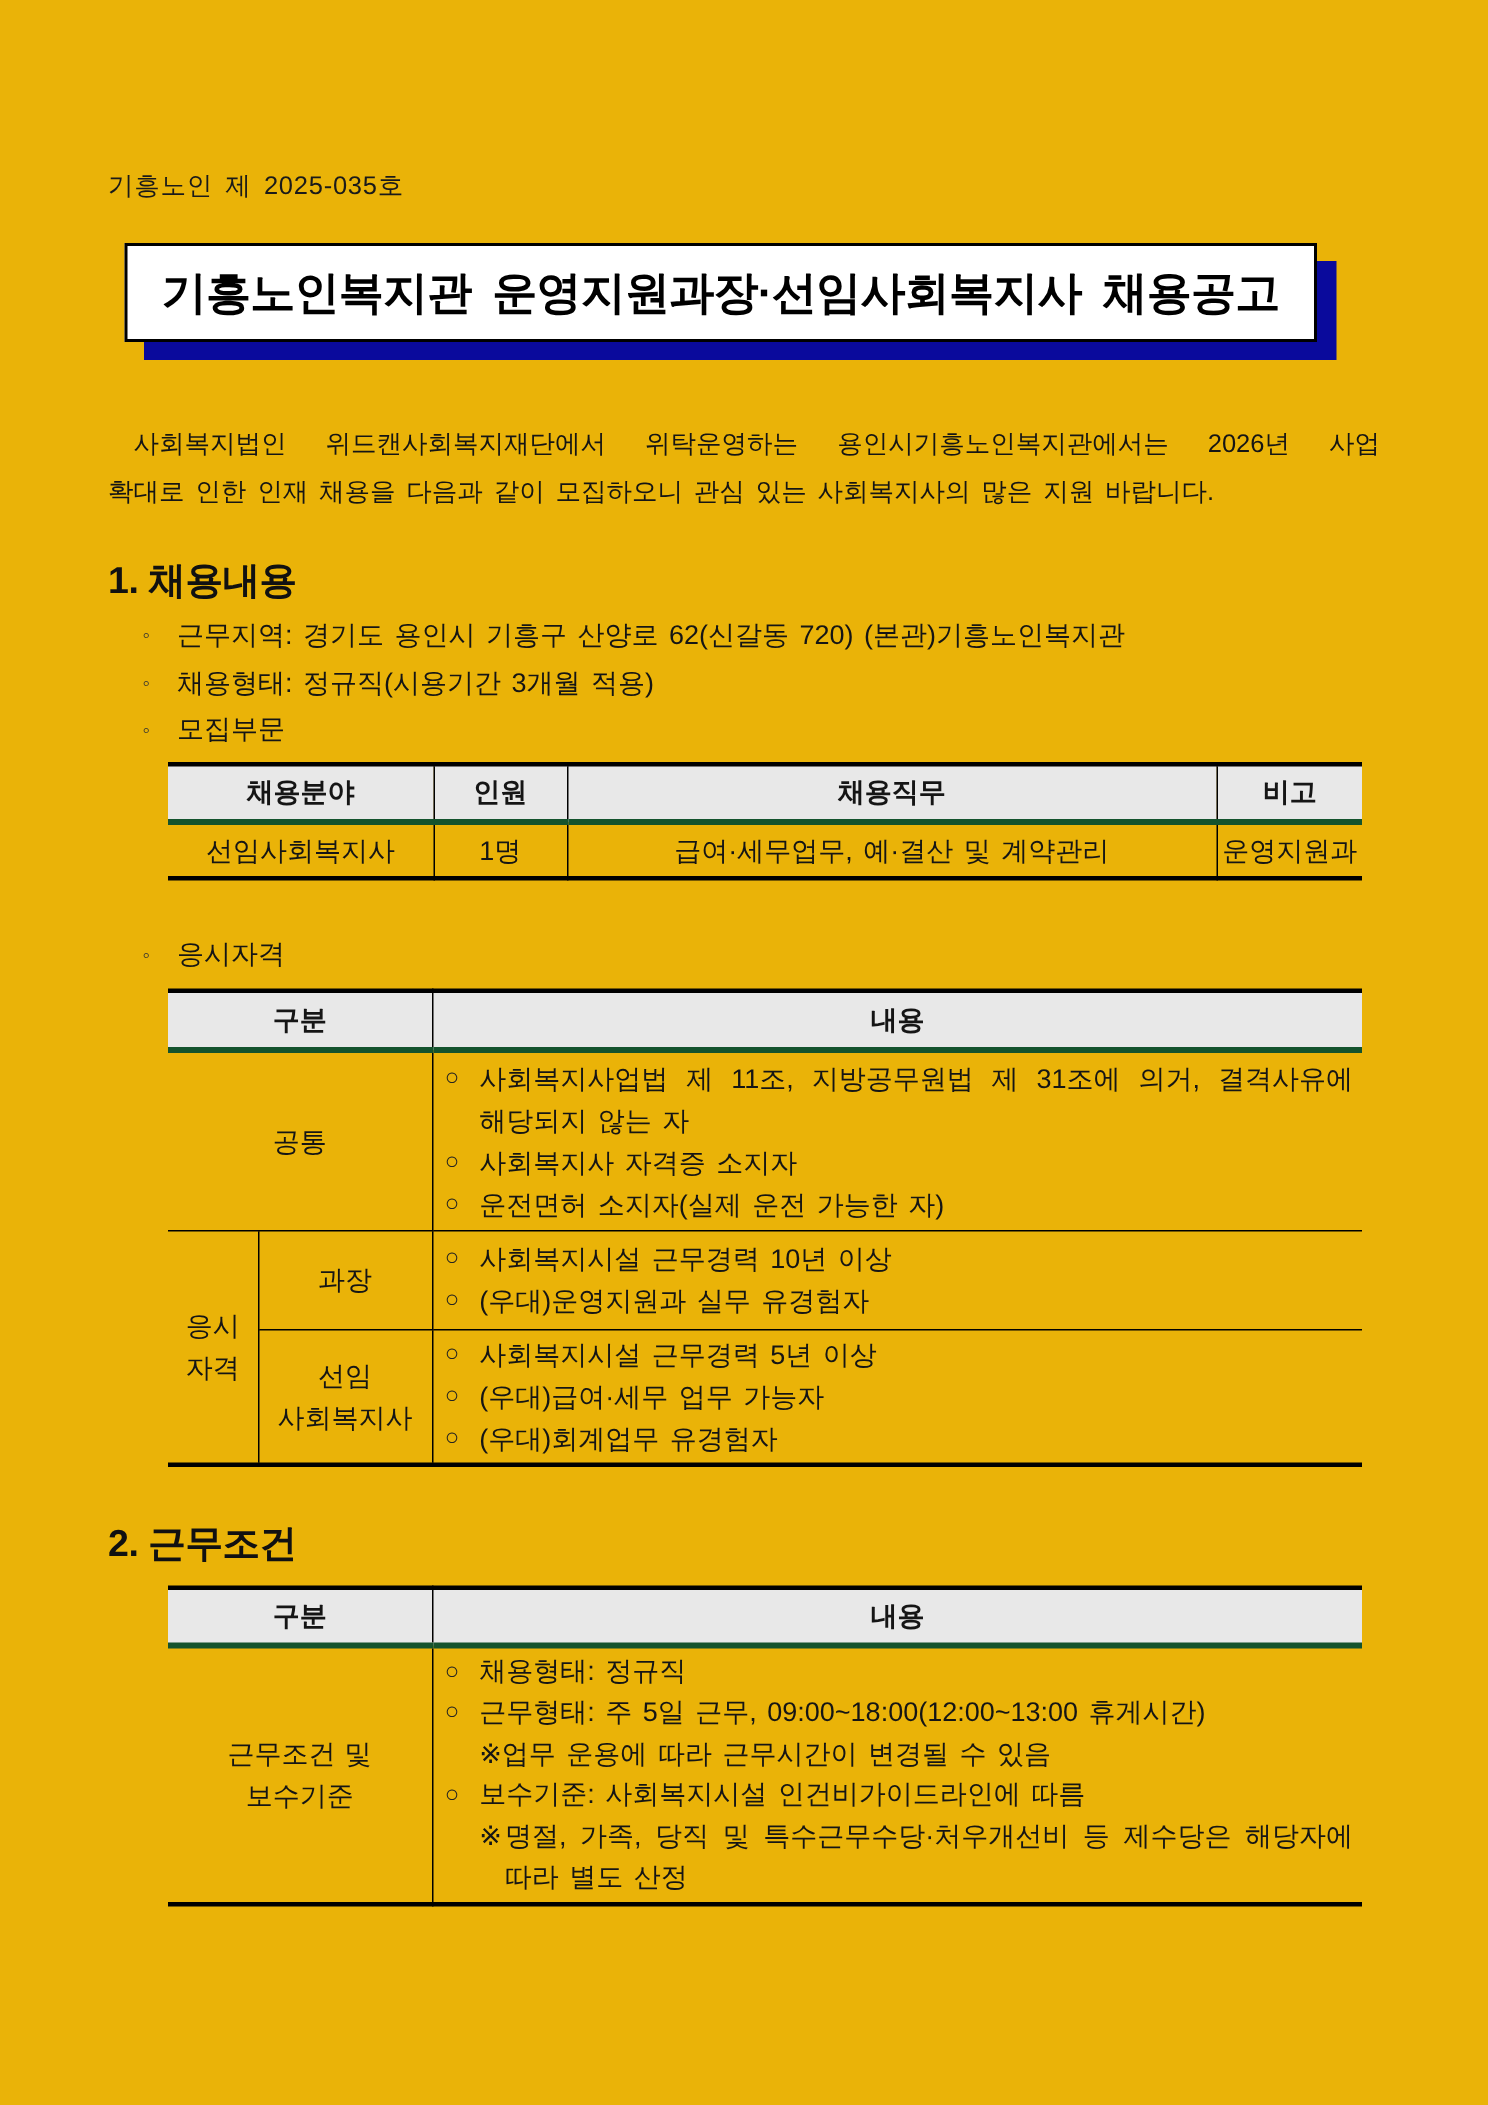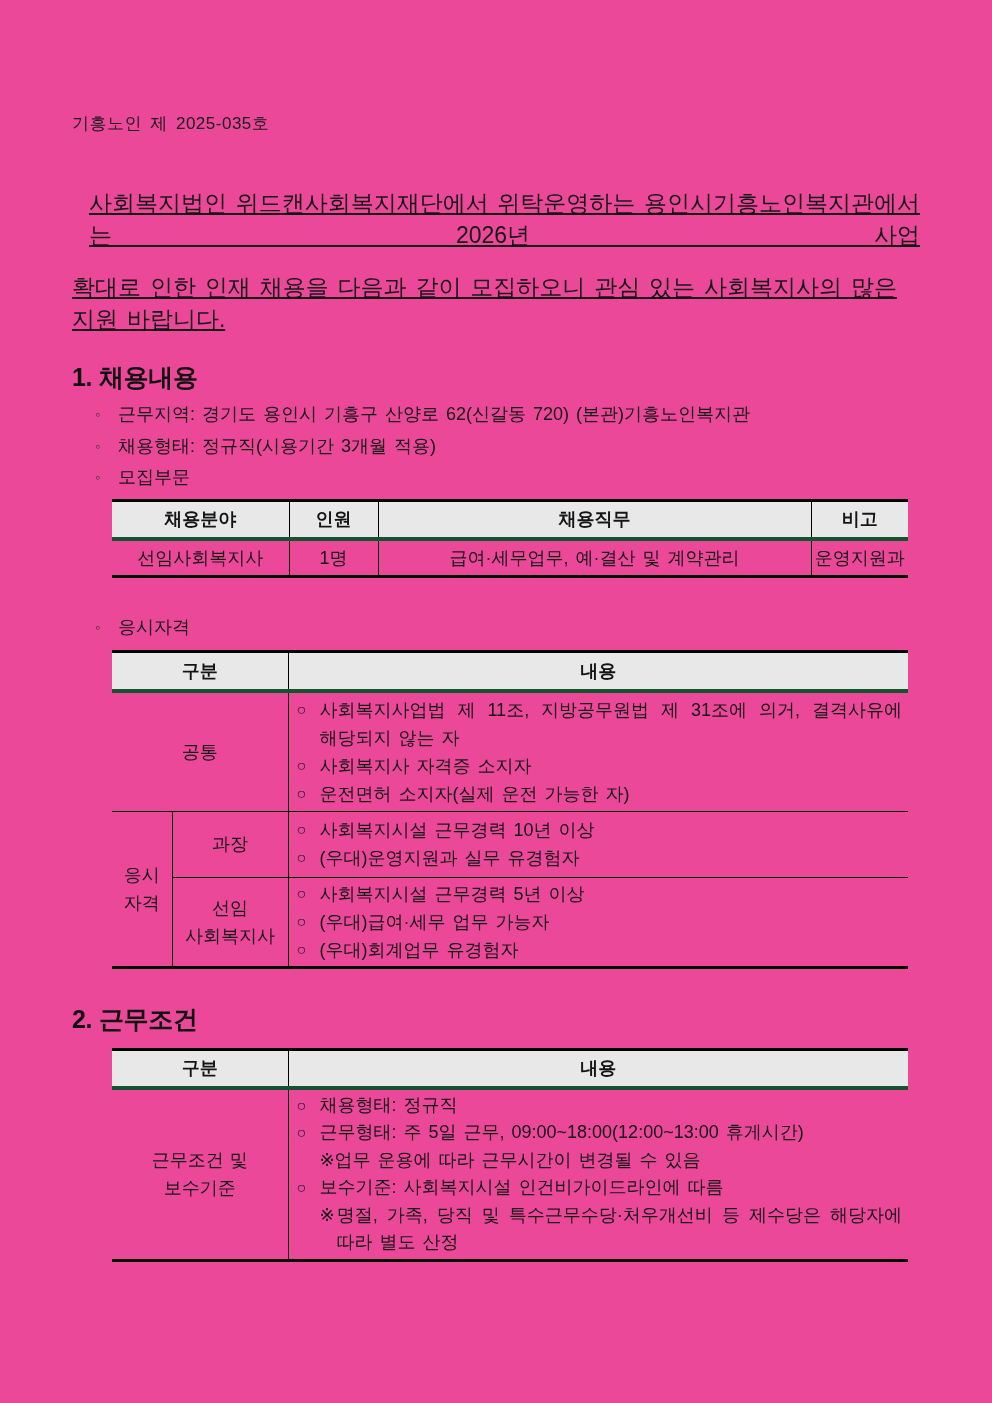--- a/index.html
+++ b/index.html
@@ -2,21 +2,21 @@
 <html lang="ko" style="--accent-navy: #0A0A9C; --table-header-bg: #E8E8E8;"><head>
 <meta charset="utf-8">
 <style>
   html,body { margin:0; padding:0; background:#ffffff; }
   .page {
     position: relative;
     width: 992px;
     height: 1403px;
     box-sizing: border-box;
     padding: 0 72px;
-    background: #ec4899;
+    background: #eab308;
     color: #111111;
     font-family: "Liberation Sans", "DejaVu Sans", sans-serif;
     overflow: hidden;
   }
 
   
   .doc-number {
     padding-top: 112px;
     font-size: 17px;
     letter-spacing: 0.5px;
@@ -39,23 +39,23 @@
   .title-text {
     font-size: 30px;
     font-weight: 700;
     letter-spacing: -0.5px;
     word-spacing: 6px;
     color: #000000;
     white-space: nowrap;
   }
 
   
-  .intro { margin-top: 52px; font-size: 23px; line-height: 32px; color:#151515;text-decoration:underline; }
+  .intro { margin-top: 52px; font-size: 17px; line-height: 32px; color:#151515; }
   .intro .l1 { text-align: justify; text-align-last: justify; padding-left: 17px; }
-  .intro .l2 { word-spacing: 2.5px; margin-top: 20px; }
+  .intro .l2 { word-spacing: 2.5px; }
 
   
   .sec-heading { font-size: 25px; font-weight: 700; color:#111; letter-spacing:-0.3px; }
   .h1 { margin-top: 26px; }
   .h2 { margin-top: 34px; }
 
   
   .blist { margin-top: 5px; }
   .bitem { position: relative; padding-left: 46px; line-height: 31.5px; font-size: 18px; word-spacing: 2px; color:#151515; }
   .bitem .mk { position: absolute; left: 23px; top: 0; font-size: 14px; color:#333; }
@@ -94,20 +94,25 @@
   .row-cond td { height: 165px; }
   .row-appoint td { height: 40px; }
 </style>
 </head>
 <body>
 
 <div class="page">
 
   <div class="doc-number">기흥노인 제 2025-035호</div>
 
+  <div class="title-wrap">
+    <div class="title-box">
+      <span class="title-text">기흥노인복지관 운영지원과장·선임사회복지사 채용공고</span>
+    </div>
+  </div>
 
   <div class="intro">
     <div class="l1">사회복지법인 위드캔사회복지재단에서 위탁운영하는 용인시기흥노인복지관에서는 2026년 사업</div>
     <div class="l2">확대로 인한 인재 채용을 다음과 같이 모집하오니 관심 있는 사회복지사의 많은 지원 바랍니다.</div>
   </div>
 
   <div class="sec-heading h1">1. 채용내용</div>
 
   <div class="blist">
     <div class="bitem">

